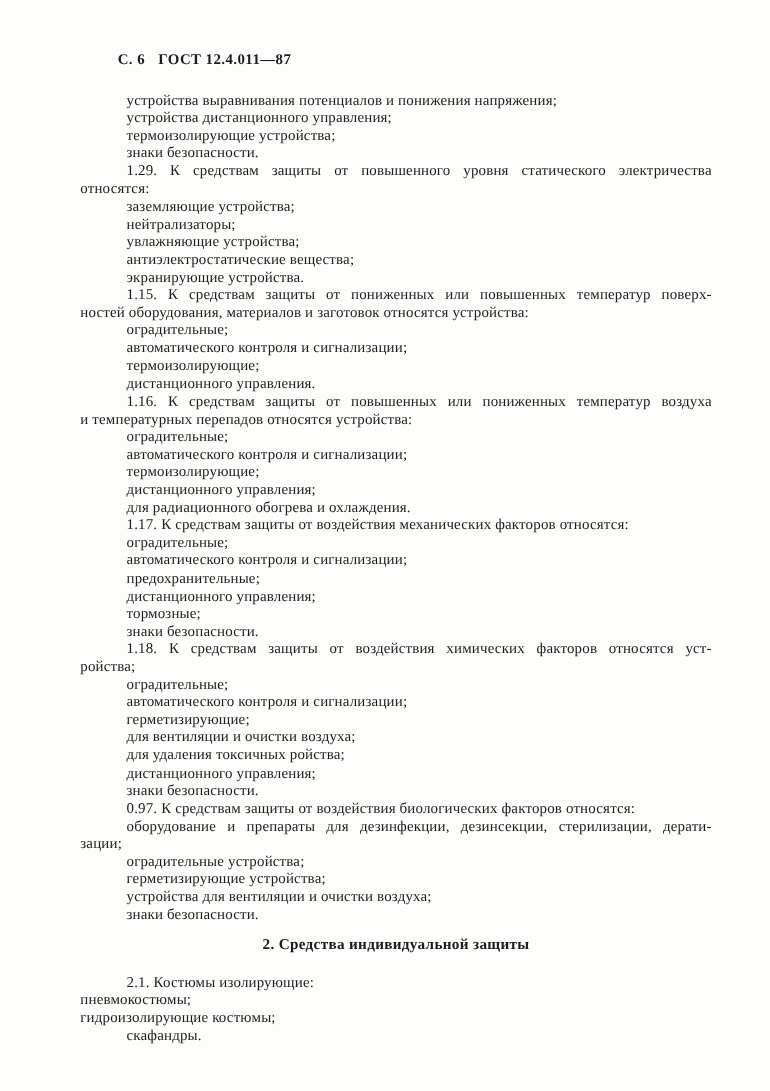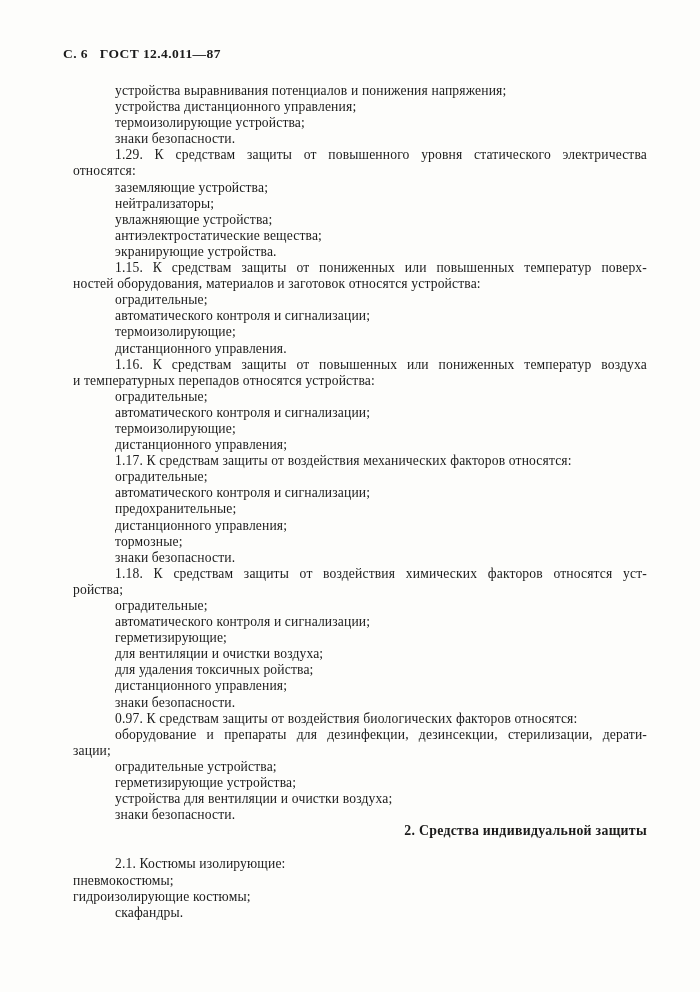--- a/index.html
+++ b/index.html
@@ -19,40 +19,41 @@
   }
   .header {
     position: absolute;
     top: 46px;
     left: 63px;
     font-weight: bold;
     font-size: 13.5px;
     letter-spacing: 0.4px;
     white-space: nowrap;
   }
-  .header .page-label { margin-right: 12px; }
+  .header .page-label { margin-right: 12px; margin-left: 44px; }
   .doc-body {
     position: absolute;
     top: 83px;
     left: 73px;
     width: 574px;
     font-size: 13.6px;
     line-height: 16.1px;
     letter-spacing: 0.15px;
   }
   .line { min-height: 16.1px; }
   .line.indent { padding-left: 42px; }
   .line.justify {
     text-align: justify;
     text-align-last: justify;
   }
   .heading {
-    text-align: right;
+    text-align: center;
     font-weight: bold;
     font-size: 13.8px;
+    margin-top: 12px;
     margin-bottom: 17px;
     letter-spacing: 0.3px;
   }
 </style>
 </head>
 <body>
 
 <div class="page">
   <div class="header">
     <span class="page-label">С. 6</span><span>ГОСТ 12.4.011—87</span>
@@ -74,20 +75,21 @@
       <div class="line indent">оградительные;</div>
       <div class="line indent">автоматического контроля и сигнализации;</div>
       <div class="line indent">термоизолирующие;</div>
       <div class="line indent">дистанционного управления.</div>
       <div class="line indent justify">1.16. К средствам защиты от повышенных или пониженных температур воздуха</div>
       <div class="line flush">и температурных перепадов относятся устройства:</div>
       <div class="line indent">оградительные;</div>
       <div class="line indent">автоматического контроля и сигнализации;</div>
       <div class="line indent">термоизолирующие;</div>
       <div class="line indent">дистанционного управления;</div>
+      <div class="line indent">для радиационного обогрева и охлаждения.</div>
       <div class="line indent">1.17. К средствам защиты от воздействия механических факторов относятся:</div>
       <div class="line indent">оградительные;</div>
       <div class="line indent">автоматического контроля и сигнализации;</div>
       <div class="line indent">предохранительные;</div>
       <div class="line indent">дистанционного управления;</div>
       <div class="line indent">тормозные;</div>
       <div class="line indent">знаки безопасности.</div>
       <div class="line indent justify">1.18. К средствам защиты от воздействия химических факторов относятся уст-</div>
       <div class="line flush">ройства;</div>
       <div class="line indent">оградительные;</div>

